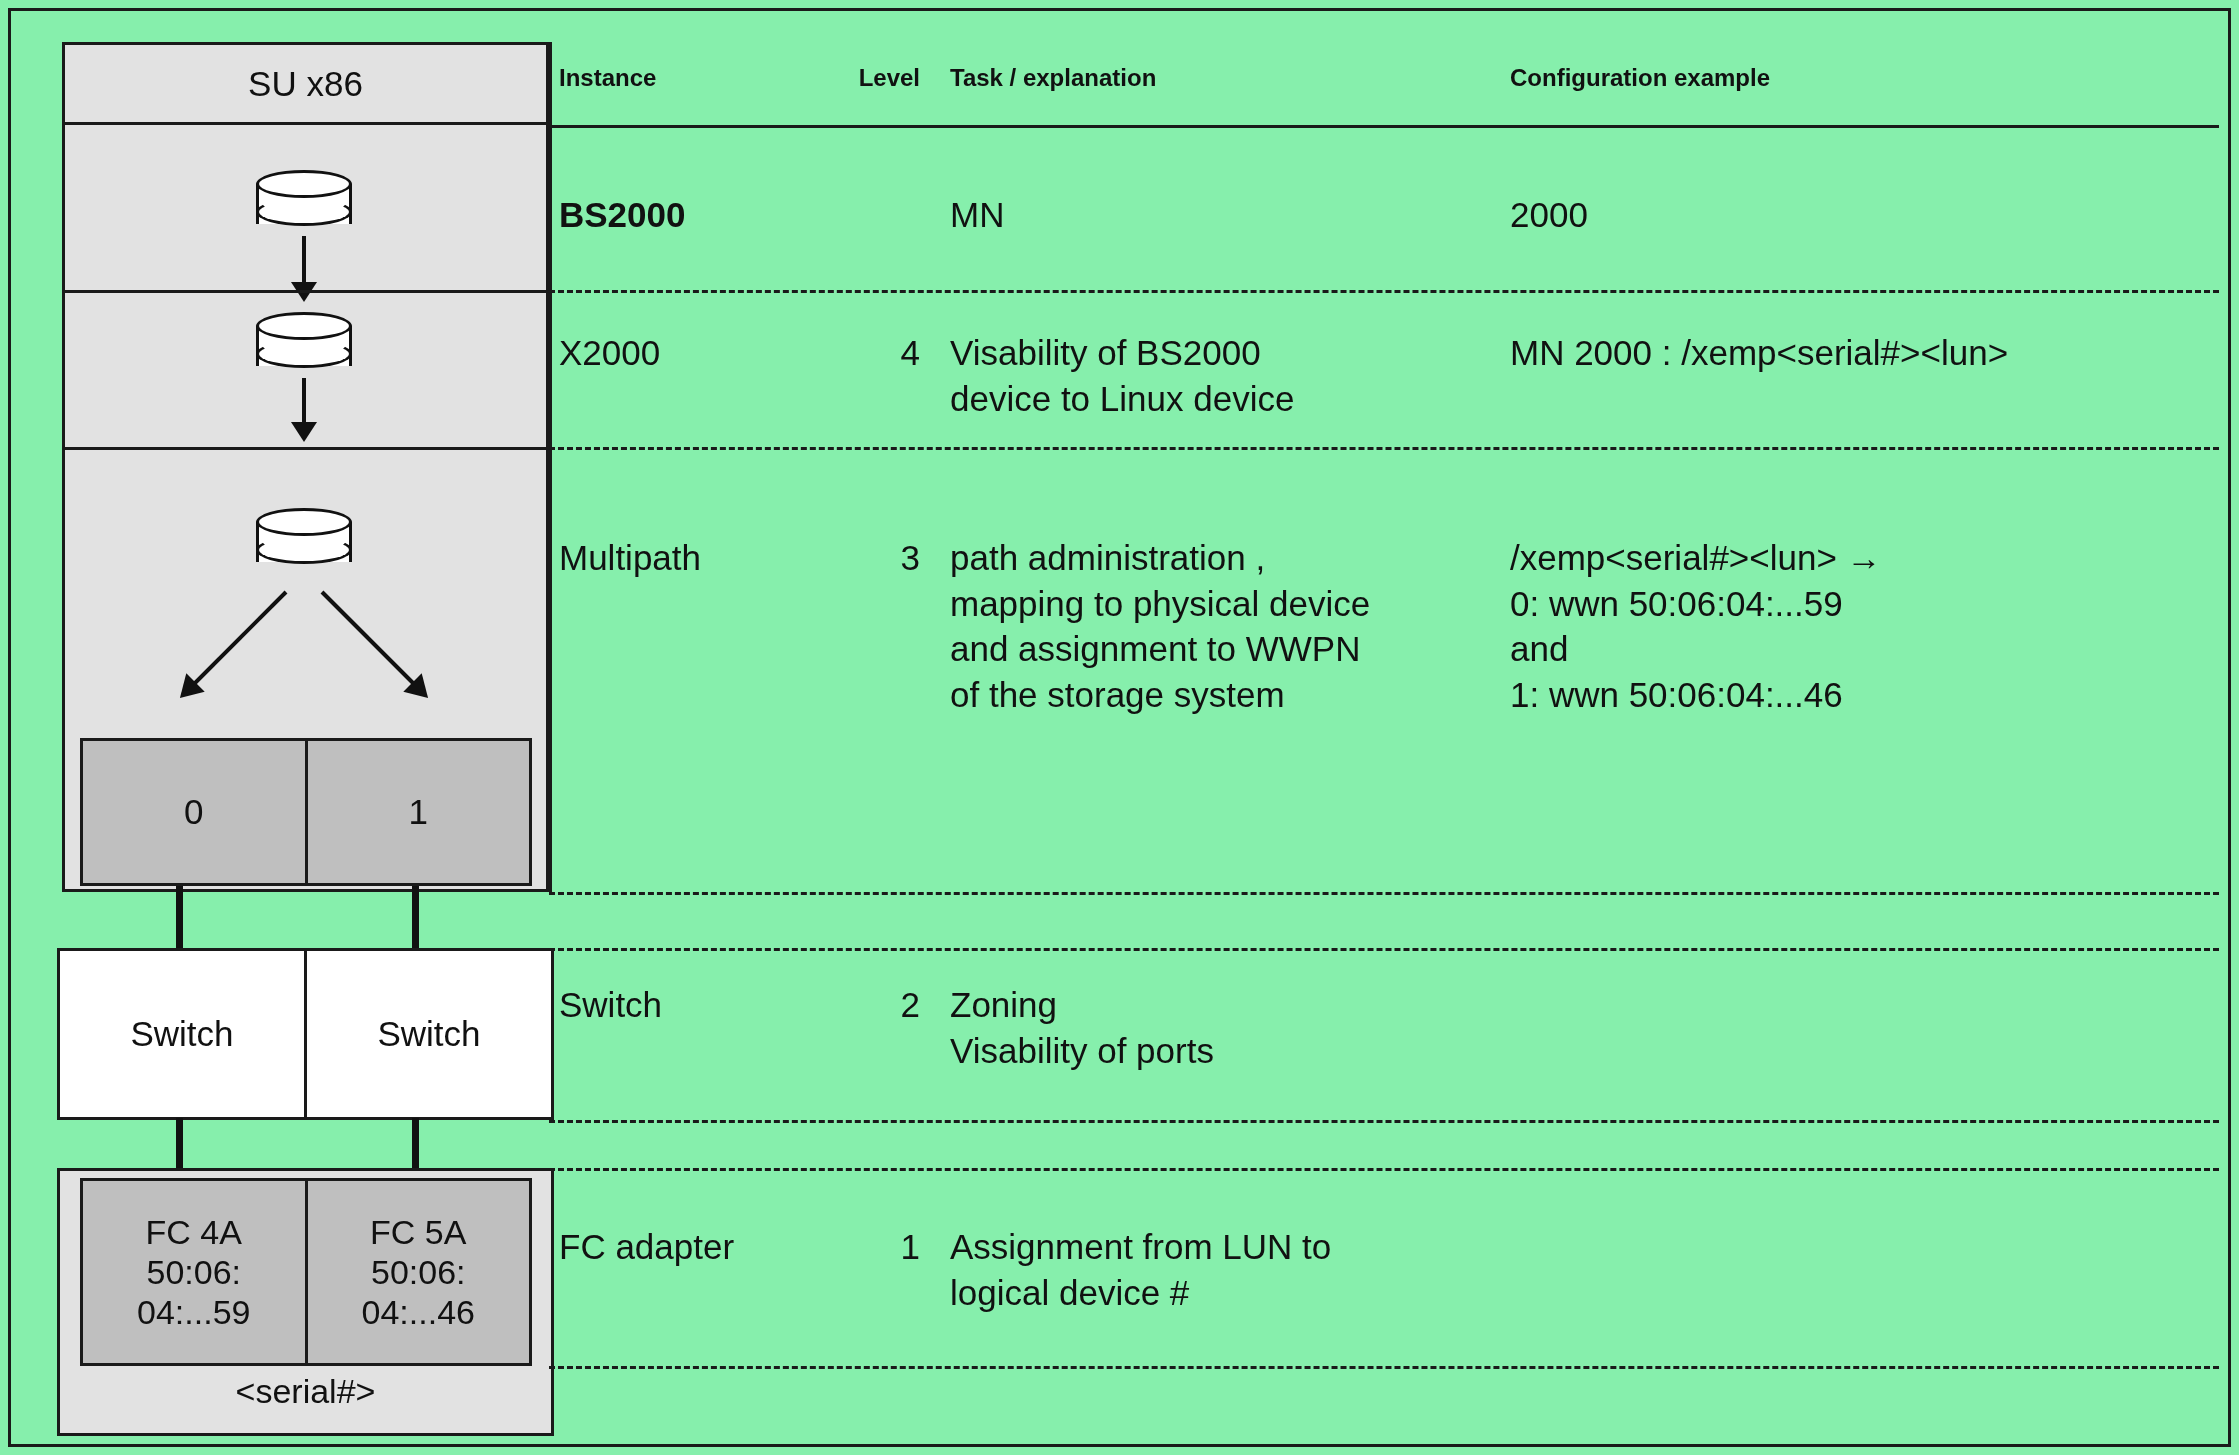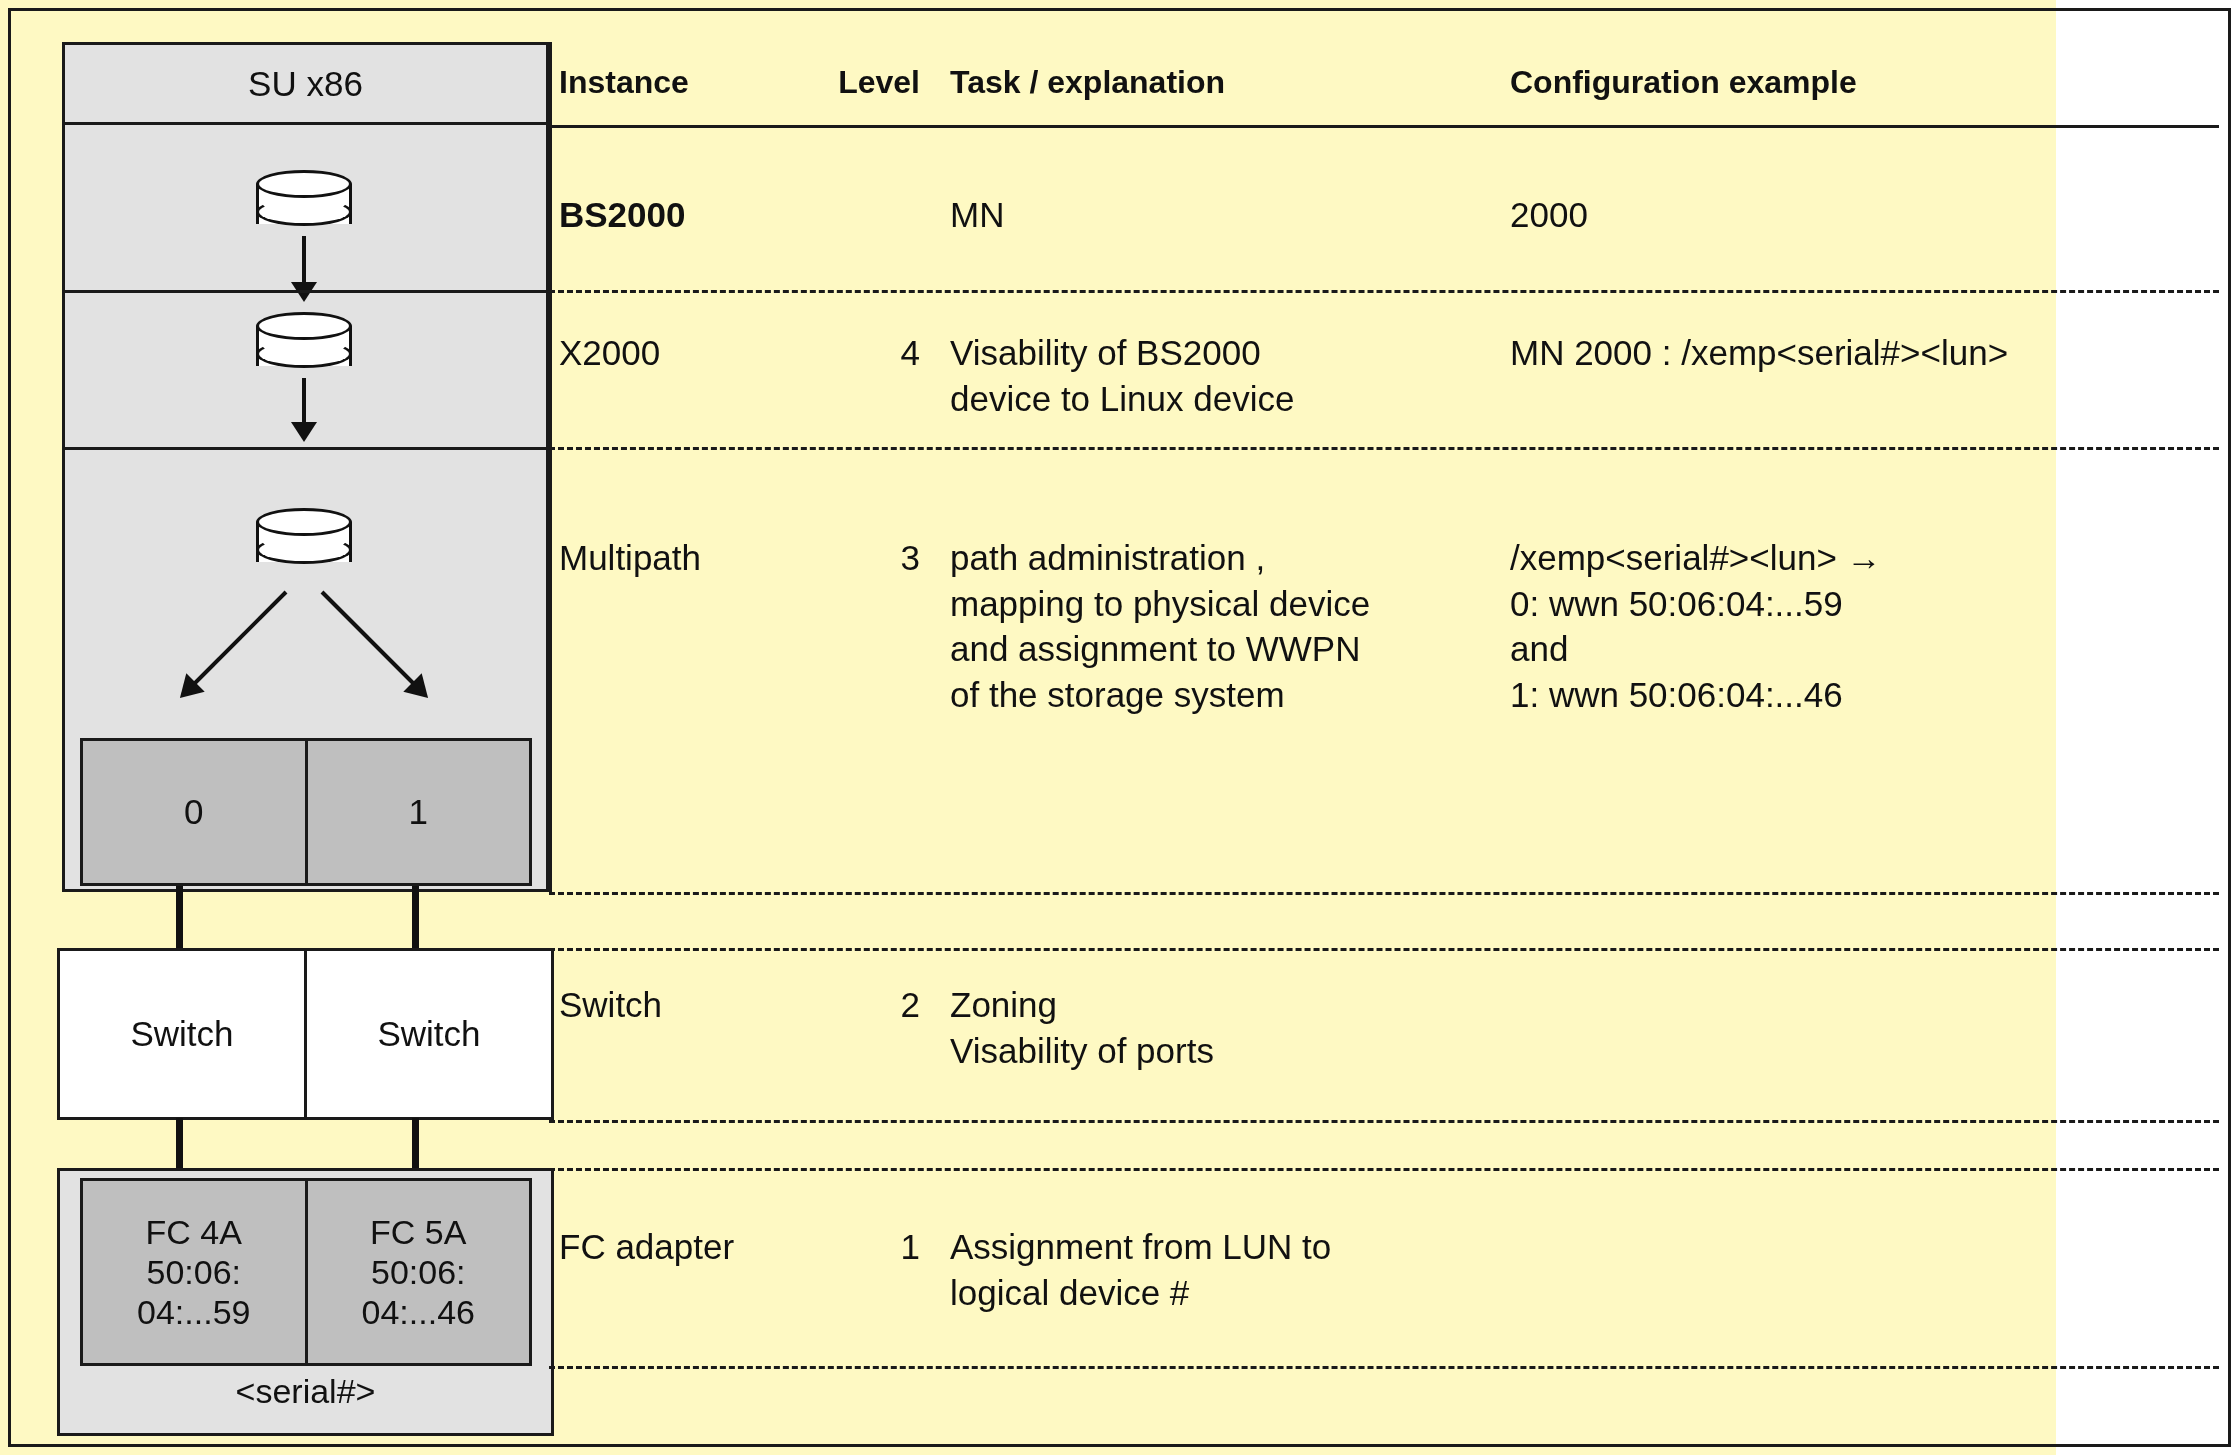--- a/index.html
+++ b/index.html
@@ -5,23 +5,23 @@
   html, body {
     margin: 0;
     padding: 0;
     background: #ffffff;
   }
   body {
     font-family: "Liberation Sans", sans-serif;
   }
   #page {
     position: relative;
-    width: 2056px;
+    width: 2239px;
     height: 1455px;
-    background: #fef9c3;
+    background: #86efac;
     box-sizing: border-box;
   }
   
   .outer-frame {
     position: absolute;
     left: 8px;
     top: 8px;
     width: 2223px;
     height: 1439px;
     border: 3px solid #1a1a1a;
@@ -263,21 +263,21 @@
     height: 0;
     border-top: 3px dashed #1a1a1a;
   }
 
   .cell {
     position: absolute;
     font-size: 35px;
     color: #111;
     line-height: 1.30;
   }
-  .cell.hdr { font-weight: bold; font-size: 32px; }
+  .cell.hdr { font-weight: bold; font-size: 24px; }
   .col-instance { left: 559px; width: 240px; }
   .col-level { left: 800px; width: 120px; text-align: right; }
   .col-task { left: 950px; width: 560px; }
   .col-cfg { left: 1510px; width: 700px; }
 </style>
 </head>
 <body>
 
 <div id="page">
   <div class="outer-frame"></div>

